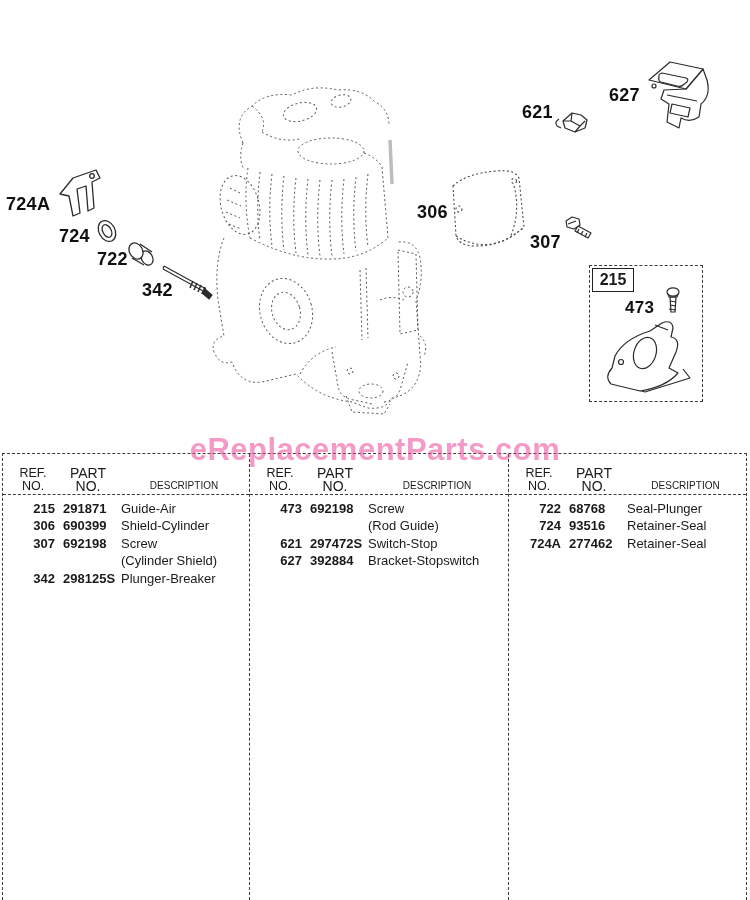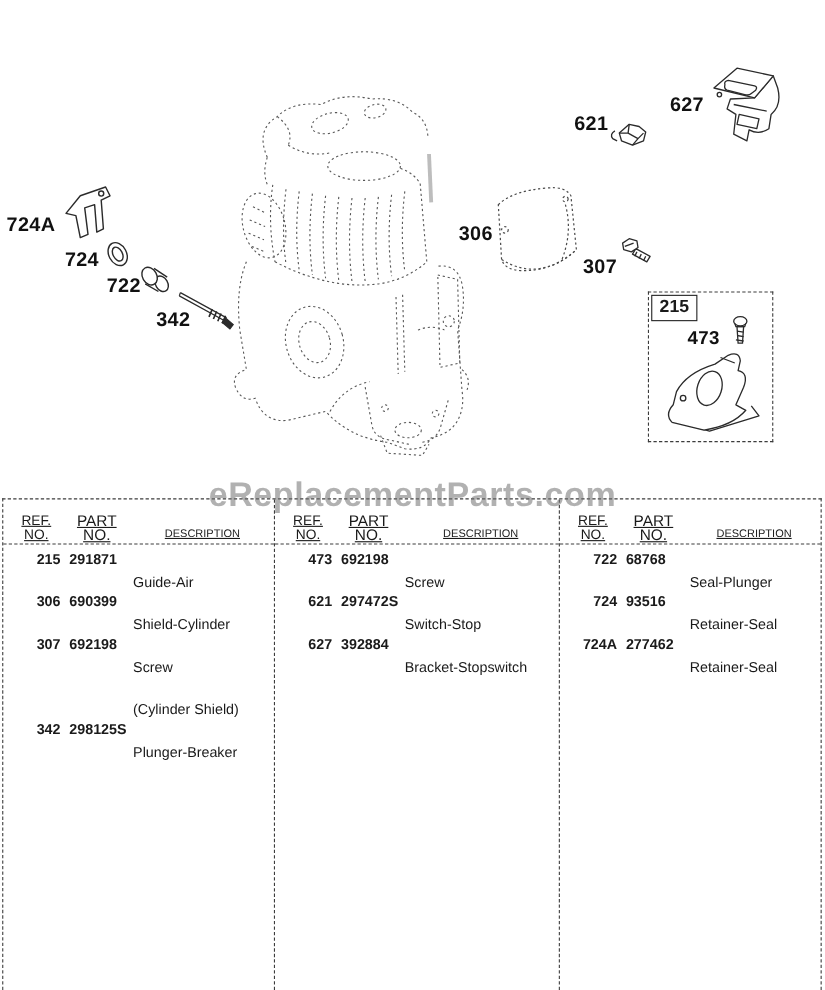--- a/index.html
+++ b/index.html
@@ -13,42 +13,42 @@
   .plabel{position:absolute;font-size:18px;font-weight:700;letter-spacing:.3px;
           color:#111;white-space:nowrap;z-index:3;}
   .inset-box{position:absolute;left:589px;top:265px;width:112px;height:135px;
              border:1.6px dashed #3c3c3c;z-index:2;}
   .inset-tag{position:absolute;left:2px;top:2px;width:40px;height:22px;
              border:1.8px solid #222;display:flex;align-items:center;justify-content:center;
              font-size:16px;font-weight:700;background:#fff;}
 
   
   .watermark{position:absolute;left:0;right:0;top:432px;text-align:center;
-             font-size:31px;font-weight:700;color:#737373;opacity:.55;
+             font-size:31px;font-weight:700;color:#ec4899;opacity:.55;
              letter-spacing:.5px;z-index:6;pointer-events:none;}
 
   
   .ptable{position:absolute;left:2px;right:3px;top:453px;bottom:0;
           border-top:1.6px dashed #3c3c3c;border-left:1.6px dashed #3c3c3c;
           border-right:1.6px dashed #3c3c3c;display:flex;z-index:4;background:transparent;}
   .col{position:relative;}
   .col1{width:246px;}
   .col2{width:258px;border-left:1.6px dashed #3c3c3c;}
   .col3{flex:1;border-left:1.6px dashed #3c3c3c;}
   .col-header{height:36px;border-bottom:1.6px dashed #3c3c3c;
-              display:flex;align-items:flex-end;padding:2px 0 2px 6px;text-decoration:underline;}
+              display:flex;align-items:flex-end;padding:2px 0 2px 6px;}
   .col-header div{line-height:12.5px;}
   .h-ref{width:48px;text-align:center;font-size:12.5px;}
   .h-part{width:62px;text-align:center;font-size:14px;}
   .h-desc{flex:1;text-align:center;font-size:10px;padding-bottom:0;}
   .rows{padding-top:5px;}
   .prow{display:flex;line-height:17.4px;font-size:13px;padding-left:10px;}
   .c-ref{width:42px;text-align:right;font-weight:700;white-space:nowrap;}
   .c-part{width:50px;font-weight:700;margin-left:8px;white-space:nowrap;}
-  .c-desc{margin-left:8px;font-weight:400;white-space:nowrap;margin-top:21px;}
+  .c-desc{margin-left:8px;font-weight:400;white-space:nowrap;}
 </style>
 </head>
 <body>
 
 <div class="page">
 
   <div class="diagram">
     <svg width="750" height="455" viewBox="0 0 750 455">
 
       <path d="M390,140 L392,184" stroke="#bdbdbd" stroke-width="3.5" fill="none"></path>
@@ -244,20 +244,25 @@
         </div>
         <div class="h-desc">DESCRIPTION</div>
       </div>
       <div class="rows">
         <div class="prow">
           <span class="c-ref">473</span>
           <span class="c-part">692198</span>
           <span class="c-desc">Screw</span>
         </div>
         <div class="prow">
+          <span class="c-ref"></span>
+          <span class="c-part"></span>
+          <span class="c-desc">(Rod Guide)</span>
+        </div>
+        <div class="prow">
           <span class="c-ref">621</span>
           <span class="c-part">297472S</span>
           <span class="c-desc">Switch-Stop</span>
         </div>
         <div class="prow">
           <span class="c-ref">627</span>
           <span class="c-part">392884</span>
           <span class="c-desc">Bracket-Stopswitch</span>
         </div>
       </div>

